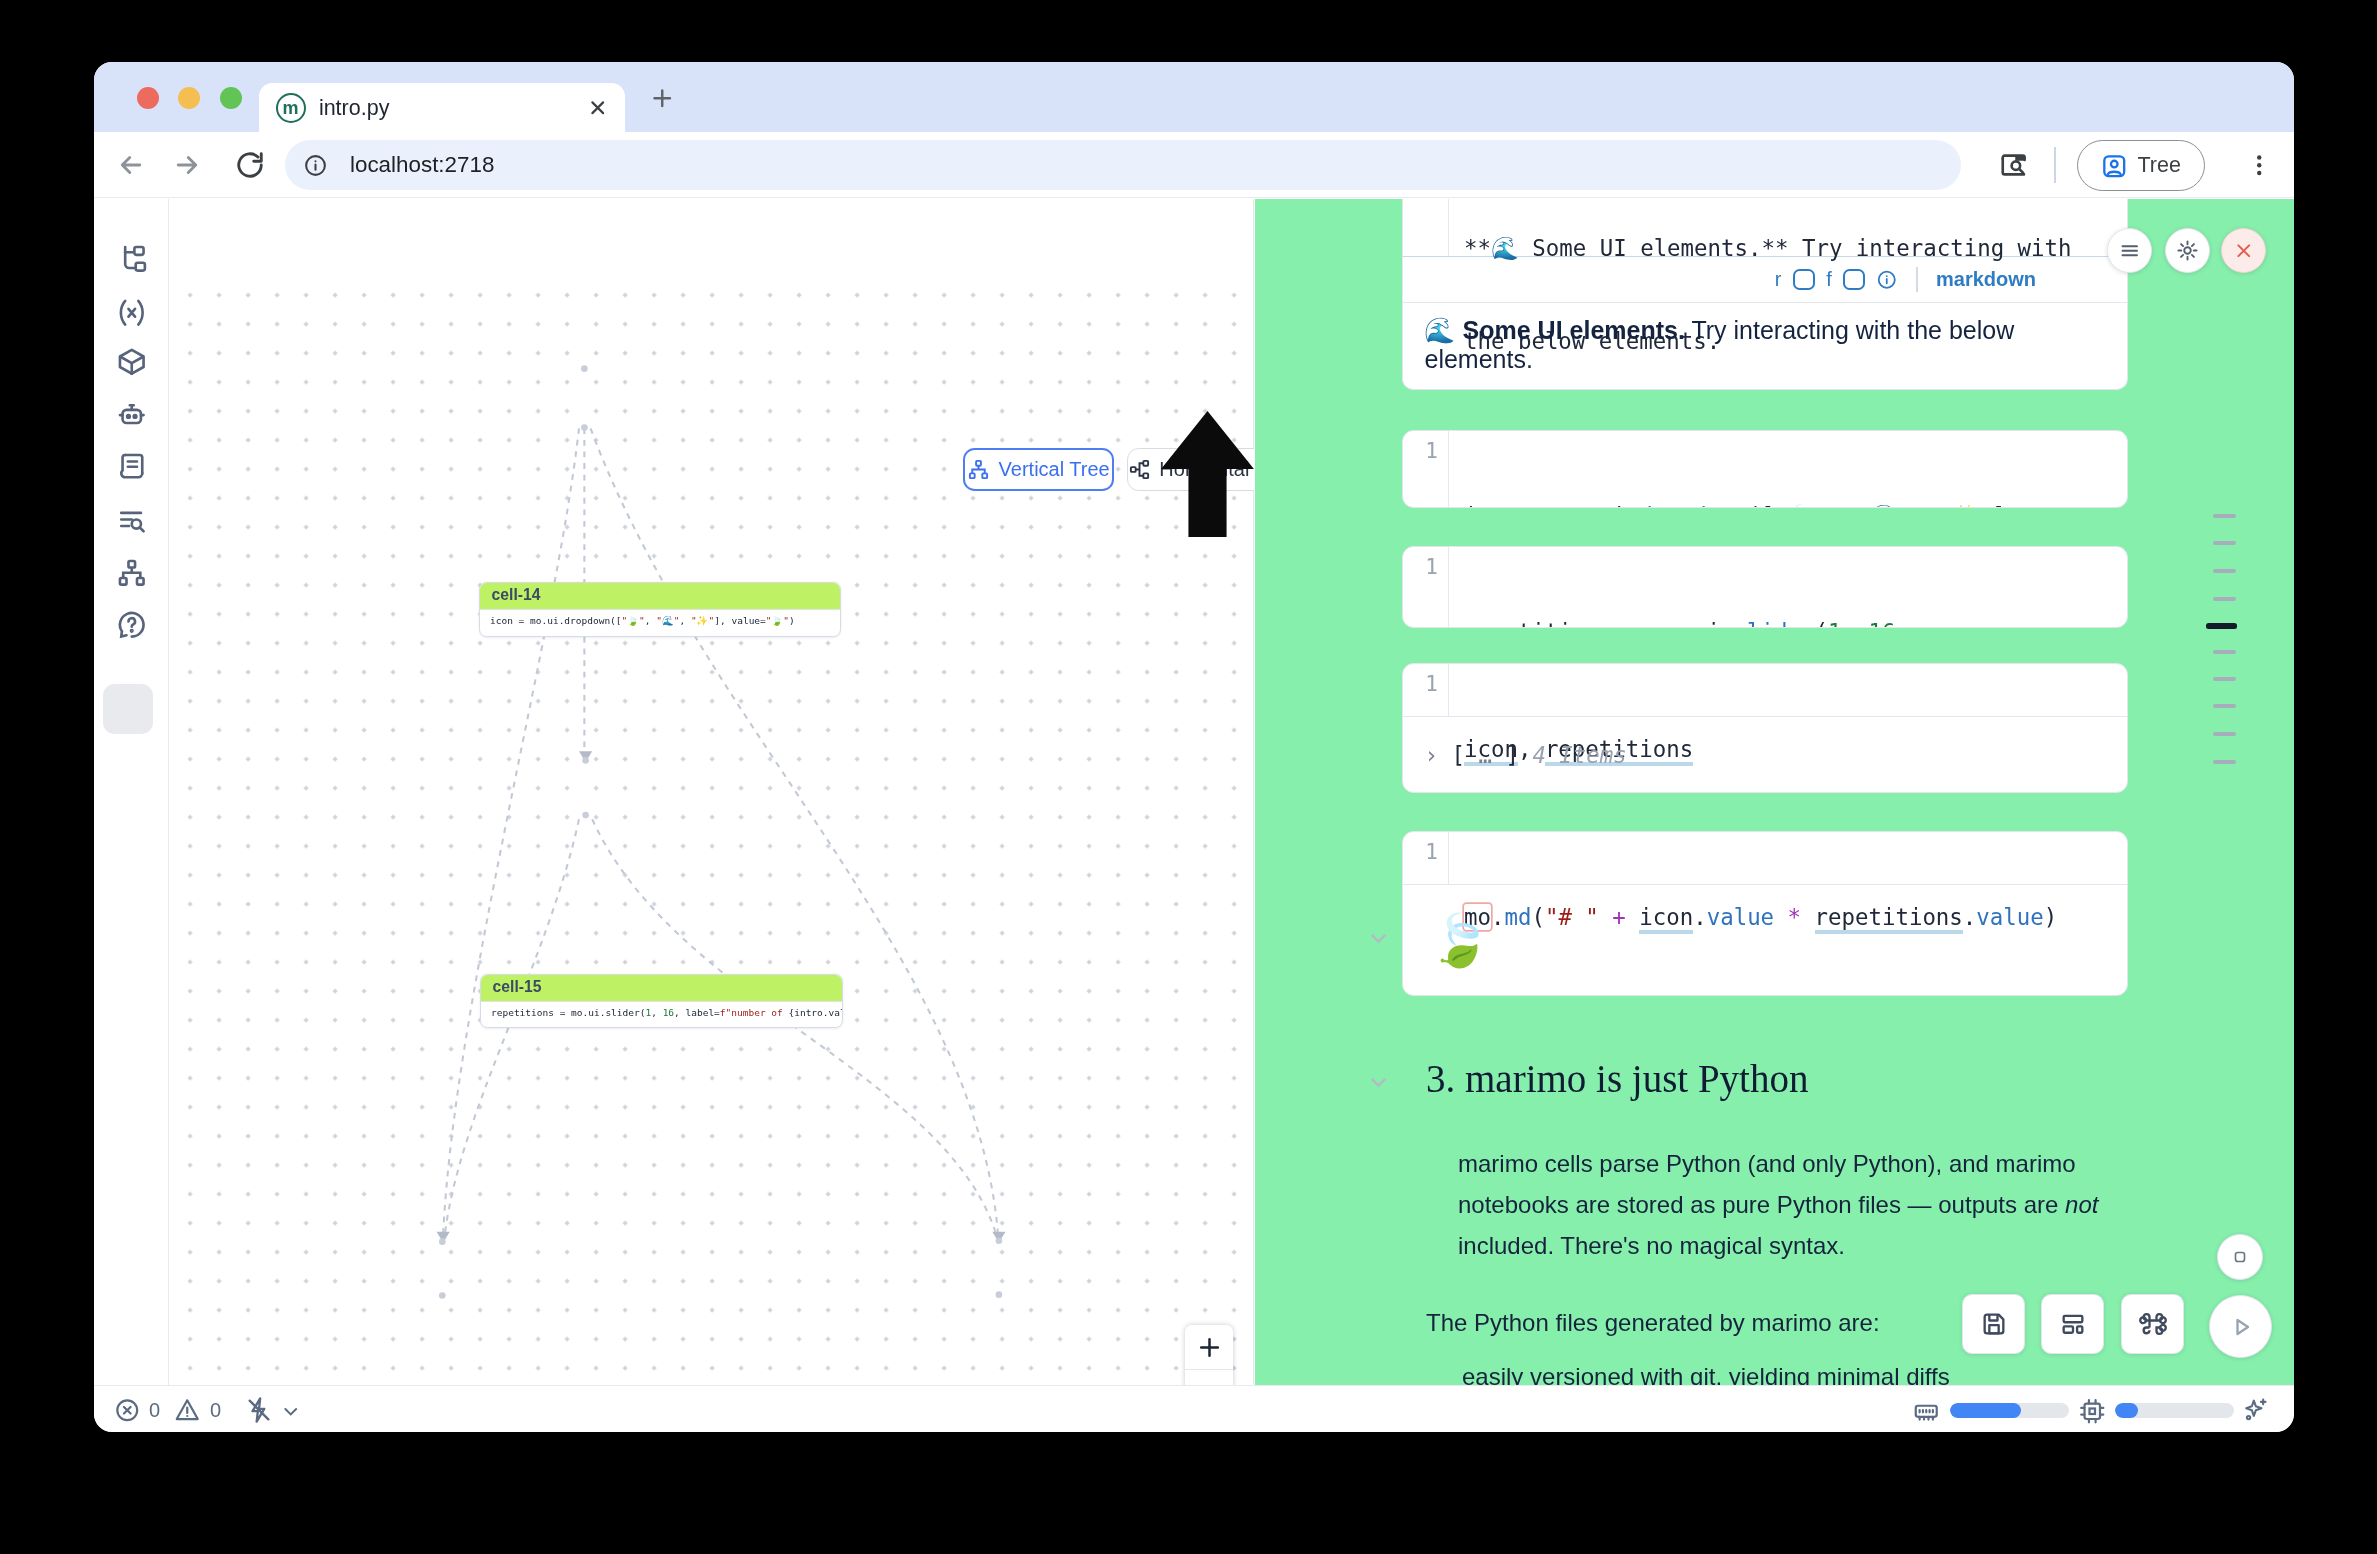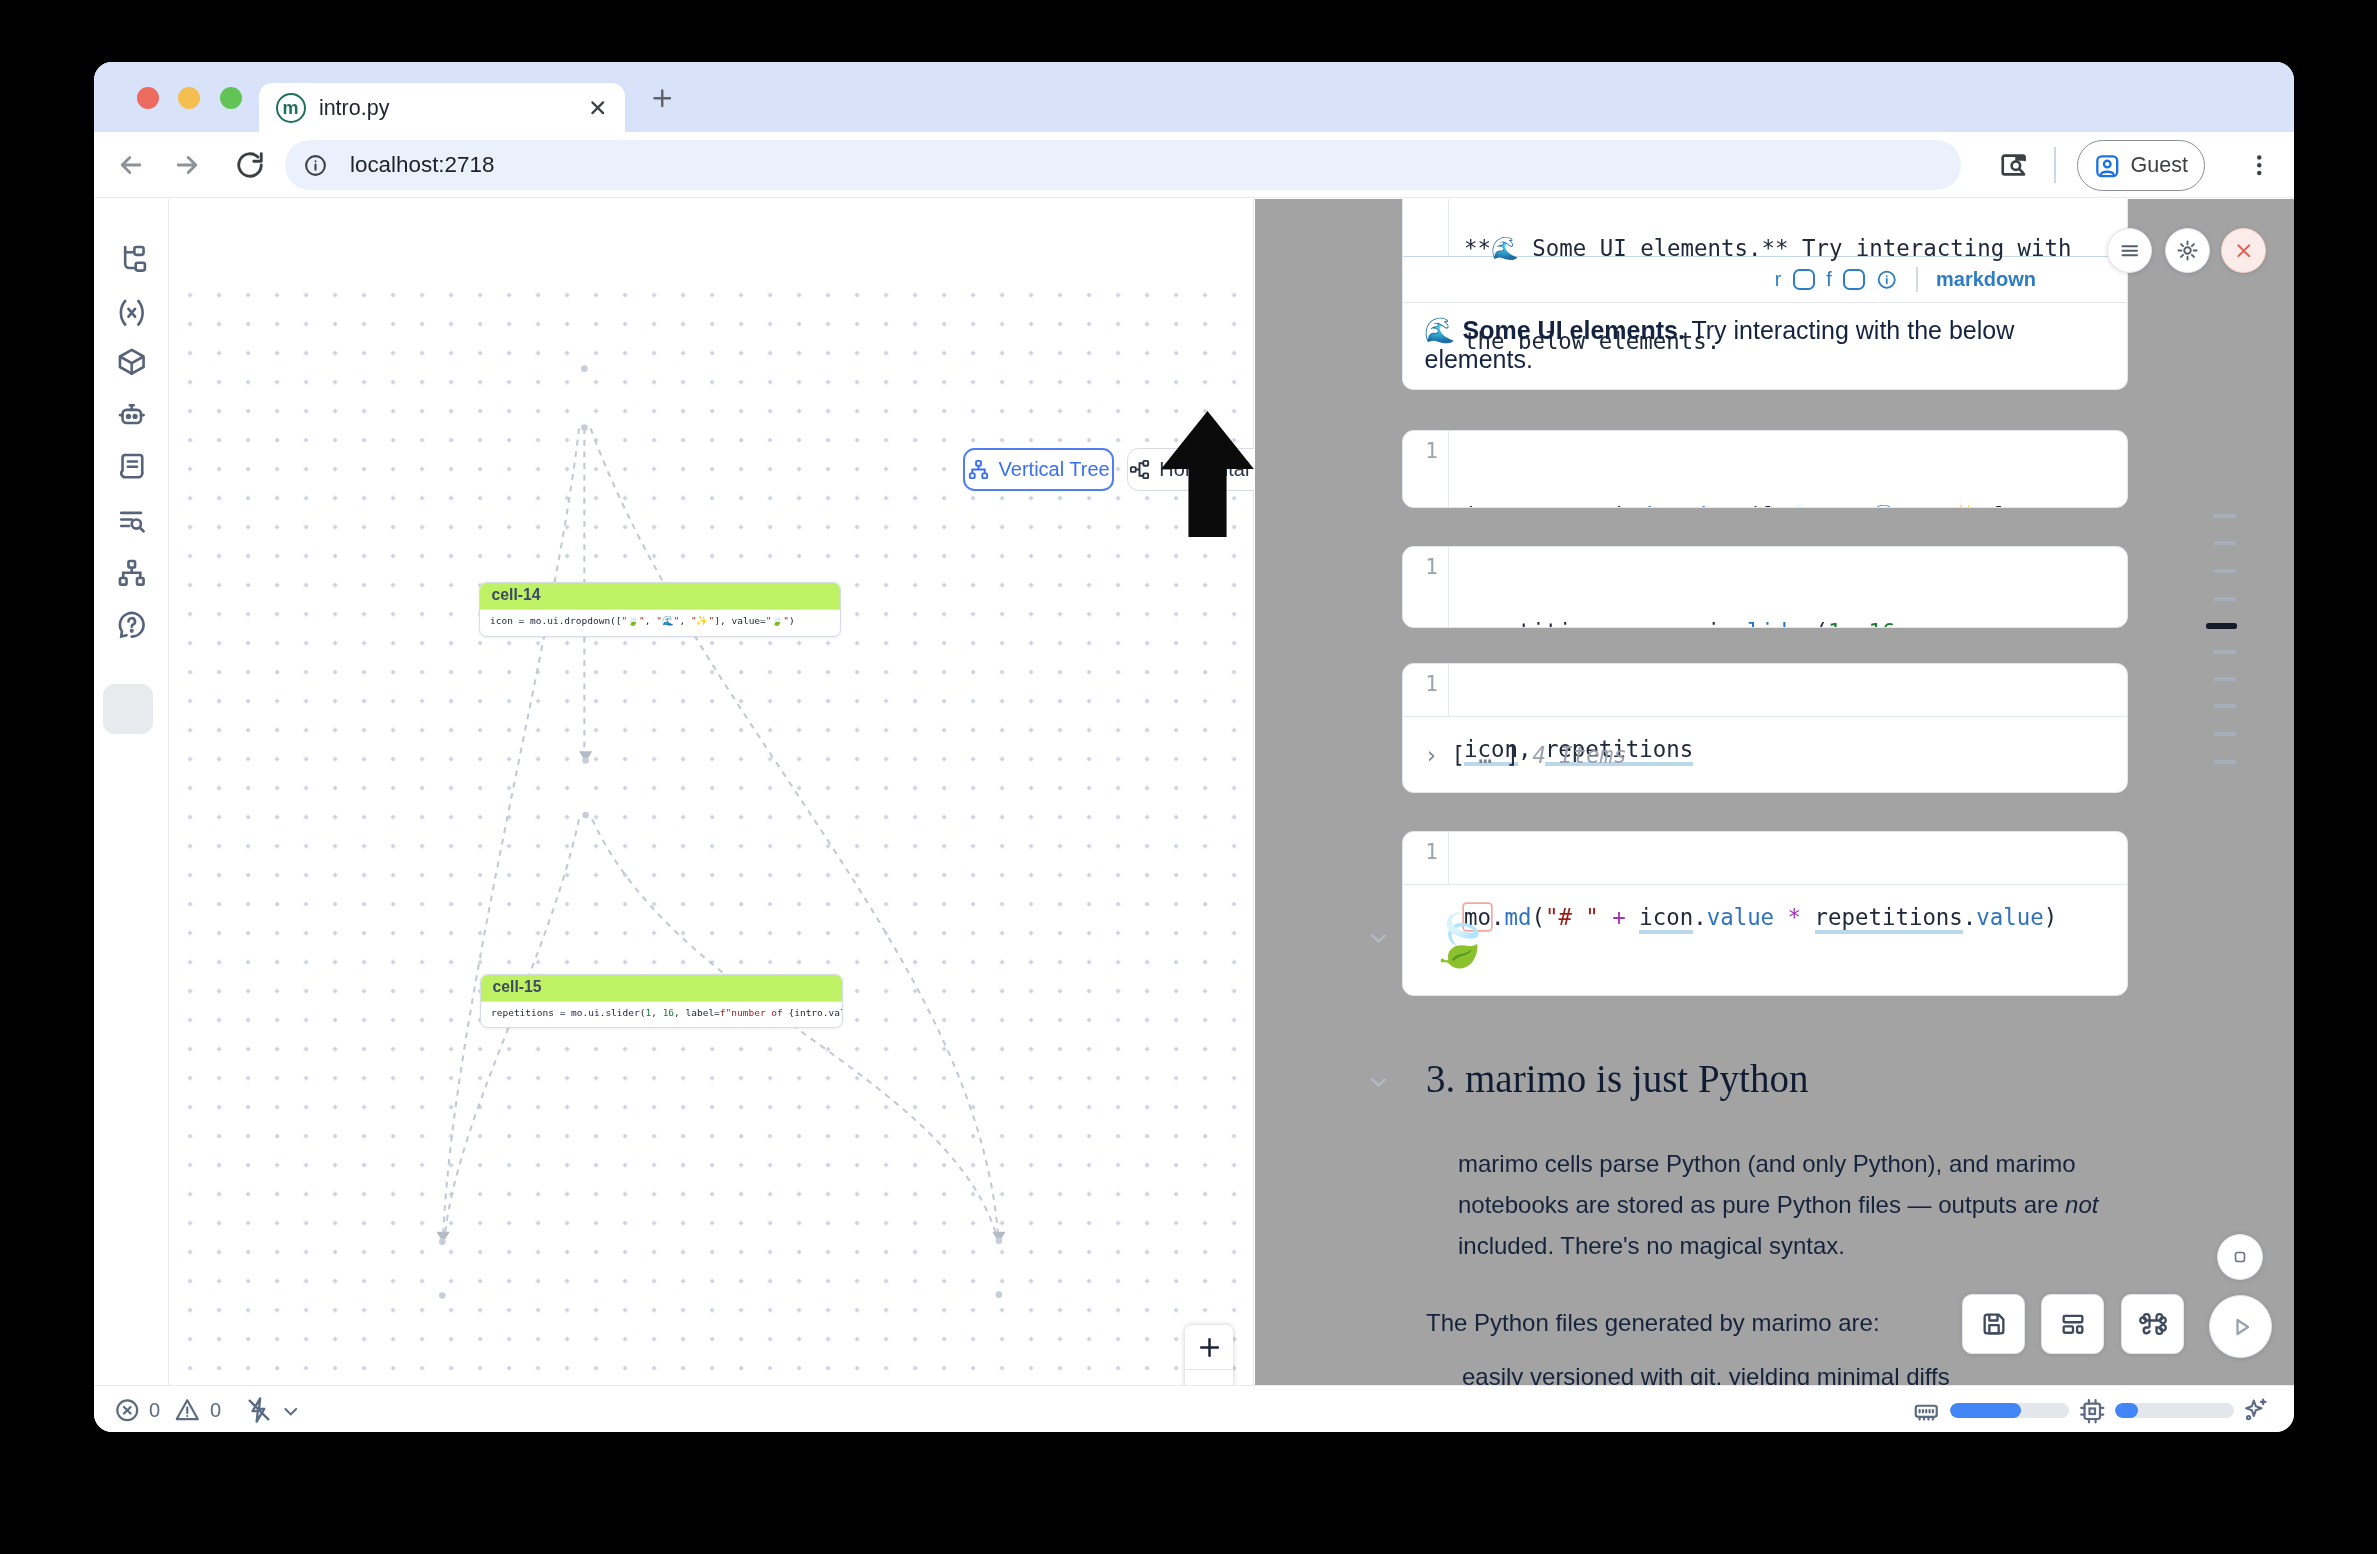--- a/index.html
+++ b/index.html
@@ -48,21 +48,21 @@
   .node .nbody { padding:5.8px 10px; font-family:"DejaVu Sans Mono",monospace; font-size:9.5px; white-space:nowrap; overflow:hidden; color:#444c5e; }
 
   #zoomctl { left:1016px; top:1051px; width:48px; background:#fff; border-radius:6.6px; box-shadow:0 0.8px 5px rgba(30,40,60,.25); overflow:hidden; }
   .zbtn { width:48px; height:45px; display:flex; align-items:center; justify-content:center; color:#1b2535; border-bottom:1.2px solid #e4e7ed; font-size:28px; }
   .zbtn:last-child { border-bottom:none; }
 
   
   #anno-arrow { left:992px; top:212px; }
 
   
-  #notebook { left:1161px; top:137px; width:1040px; height:1186px; background:#a3a3a3; overflow:hidden; }
+  #notebook { left:1161px; top:137px; width:1040px; height:1186px; background:#86efac; overflow:hidden; }
   .card { left:147px; width:726px; background:#fff; border:1.7px solid #e2e6ed; border-radius:11.6px; overflow:hidden; }
   .code-row { display:flex; }
   .gutter { width:46px; flex:0 0 46px; text-align:right; padding:8.3px 10px 0 0; color:#9aa3ae; font-family:"DejaVu Sans Mono",monospace; font-size:21px; border-right:1.7px solid #e5e9ef; }
   .codebox { padding:8.3px 0 8.3px 15px; font-family:"DejaVu Sans Mono",monospace; font-size:22.4px; line-height:31px; color:#20283a; white-space:pre; }
   .tk-p  { color:#20283a; }
   .tk-o  { color:#a334b8; }
   .tk-fn { color:#2f73bf; }
   .tk-s  { color:#9b1c15; }
   .tk-n  { color:#1d7a36; }
   .tk-u  { color:#20283a; border-bottom:4.1px solid #b9d8ea; }
@@ -145,21 +145,21 @@
         <path d="M16 15l3.3 3.3"></path>
       </svg>
     <div class="abs" style="left:1960px;top:15px;width:1.7px;height:36px;background:#cdd6e6"></div>
 
     <div id="guest" class="abs">
       <svg width="26.5" height="26.5" viewBox="0 0 24 24" stroke="#1a73e8" stroke-width="2.1" fill="none" stroke-linecap="round">
           <rect x="3" y="3" width="18" height="18" rx="4"></rect>
           <circle cx="12" cy="10" r="3"></circle>
           <path d="M6.2 19.4c1.2-3.2 10.4-3.2 11.6 0"></path>
         </svg>
-      <span>Guest</span>
+      <span>Tree</span>
     </div>
     <svg class="abs" style="left:2152px;top:20px" width="26.5" height="26.5" viewBox="0 0 24 24" fill="#3c4043">
         <circle cx="12" cy="5" r="2"></circle>
         <circle cx="12" cy="12" r="2"></circle>
         <circle cx="12" cy="19" r="2"></circle>
       </svg>
   </div>
 
   <div id="sidebar" class="abs">
     <div id="side-active-bg" class="abs"></div>

